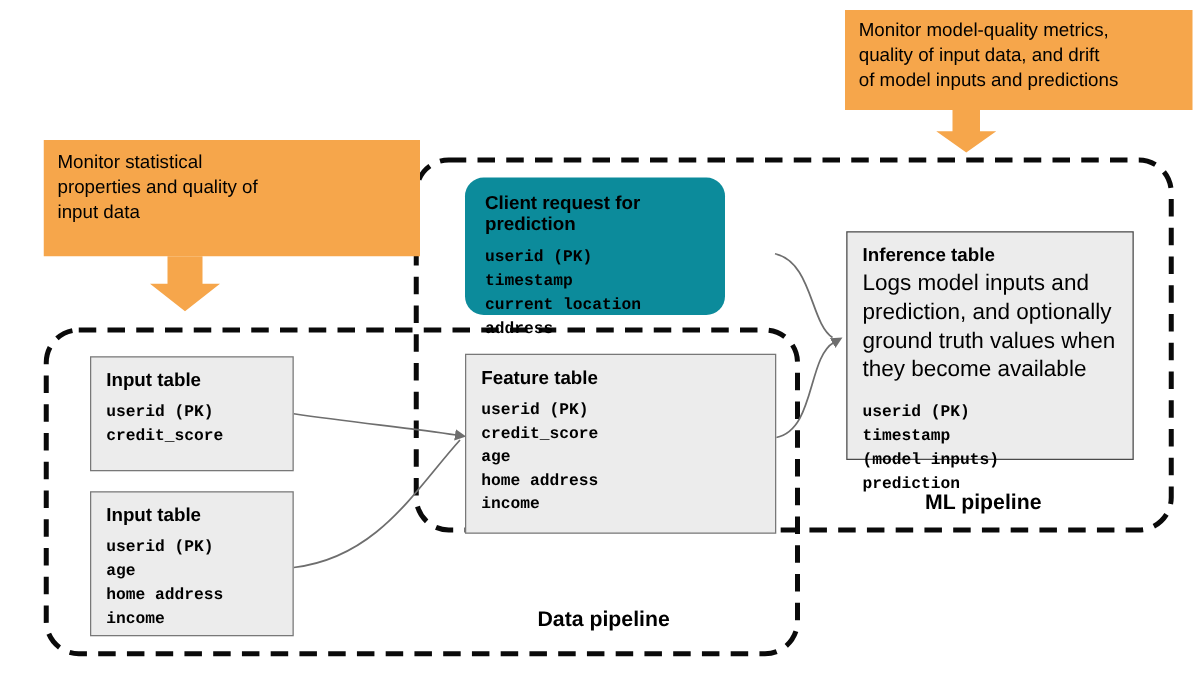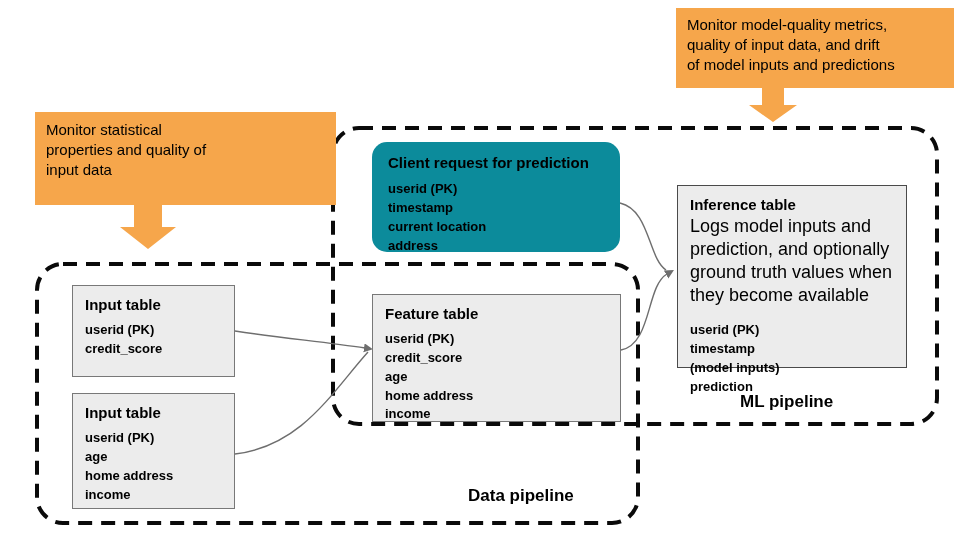--- a/index.html
+++ b/index.html
@@ -50,21 +50,21 @@
     border: 1px solid #787878;
     box-sizing: border-box;
     padding: 10px 12px;
   }
   .table-box.dark-border { border-color: #4a4a4a; }
 
   .box-title { font-weight: bold; font-size: 15px; }
 
   .field-list {
     margin-top: 8px;
-    font-family: Liberation Sans, sans-serif;
+    font-family: Liberation Mono, monospace;
     font-weight: bold;
     font-size: 13px;
     line-height: 1.45;
     white-space: nowrap;
   }
 
   .client-box {
     position: absolute;
     background: var(--client-teal, #0c8b9b);
     border-radius: 15px;
@@ -111,52 +111,52 @@
     </div>
 
   <div class="callout" style="left:642px; top:8px; width:278px; height:80px; padding-top:7px;margin-left:34px;">
       <div>Monitor model-quality metrics,</div>
       <div>quality of input data, and drift</div>
       <div>of model inputs and predictions</div>
     </div>
 
   <div class="pipeline-label" style="left:740px; top:392px;">ML pipeline</div>
 
-  <div class="pipeline-label" style="left:468px; top:486px;">Data pipeline</div>
+  <div class="pipeline-label" style="left:430px; top:486px;">Data pipeline</div>
 
   <div class="table-box" style="left:72px; top:285px; width:163px; height:92px;">
     <div class="box-title">Input table</div>
     <div class="field-list">
         <div>userid (PK)</div>
         <div>credit_score</div>
       </div>
   </div>
 
   <div class="table-box" style="left:72px; top:393px; width:163px; height:116px;">
     <div class="box-title">Input table</div>
     <div class="field-list">
         <div>userid (PK)</div>
         <div>age</div>
         <div>home address</div>
         <div>income</div>
       </div>
   </div>
 
-  <div class="table-box" style="left:372px; top:294px; width:249px; height:128px;">
+  <div class="table-box" style="left:372px; top:283px; width:249px; height:144px;">
     <div class="box-title">Feature table</div>
     <div class="field-list">
         <div>userid (PK)</div>
         <div>credit_score</div>
         <div>age</div>
         <div>home address</div>
         <div>income</div>
       </div>
   </div>
 
-  <div class="client-box" style="left:372px; top:142px; width:248px; height:110px;">
+  <div class="client-box" style="left:372px; top:142px; width:208px; height:110px;">
     <div class="box-title">Client request for prediction</div>
     <div class="field-list">
         <div>userid (PK)</div>
         <div>timestamp</div>
         <div>current location</div>
         <div>address</div>
       </div>
   </div>
 
   <div class="table-box dark-border" style="left:677px; top:185px; width:230px; height:183px;">

